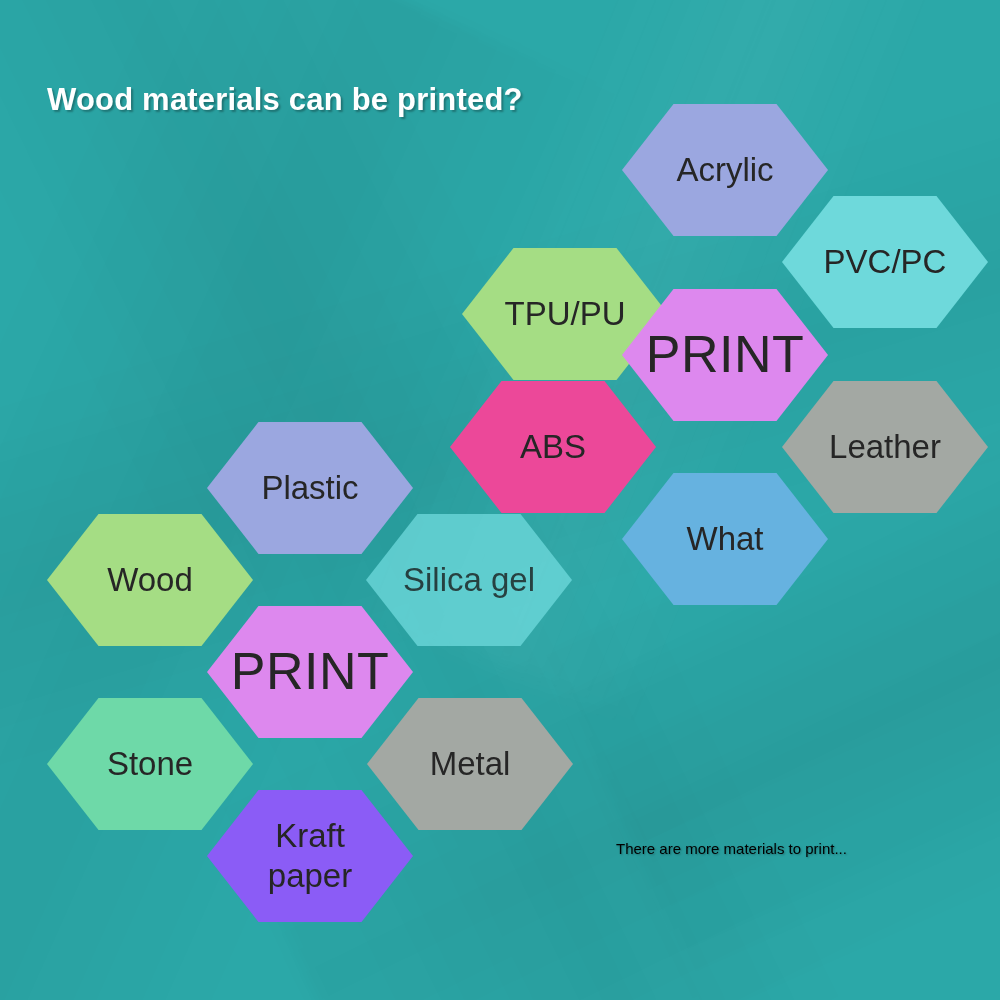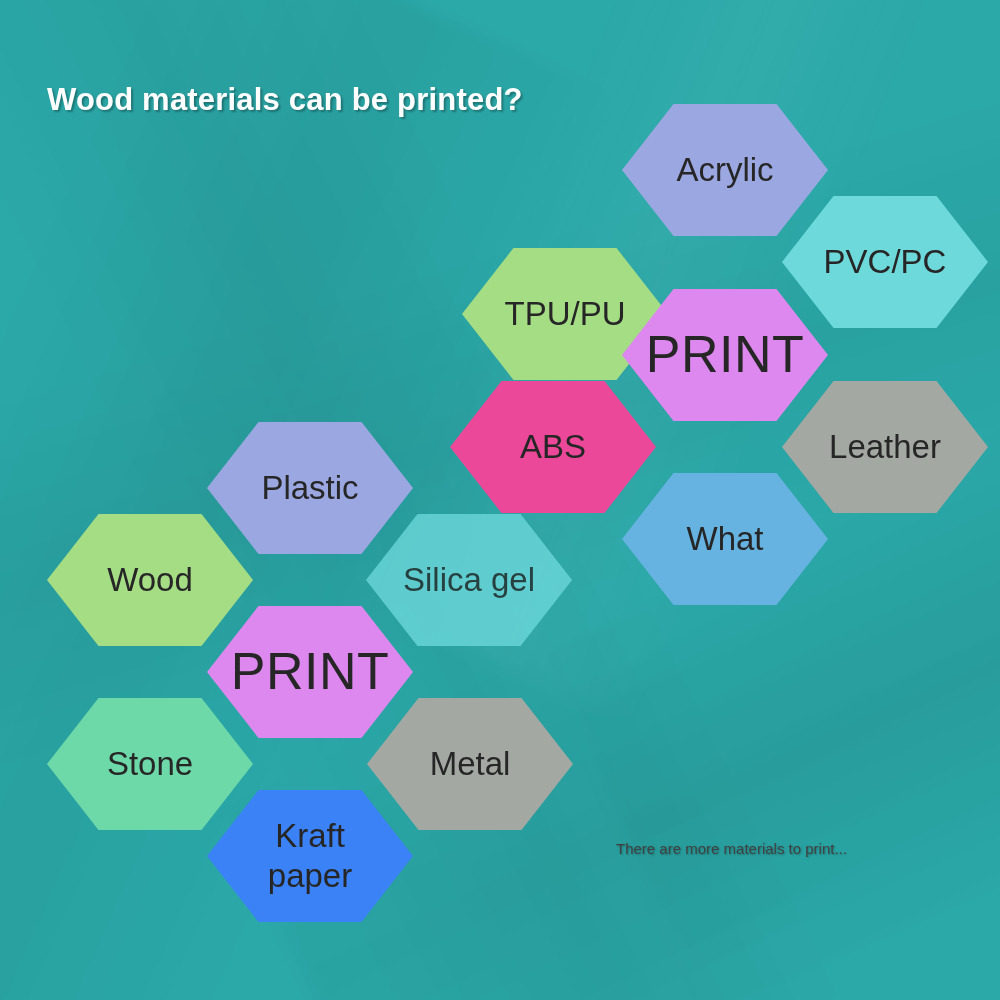--- a/index.html
+++ b/index.html
@@ -35,21 +35,21 @@
     transform:rotate(-24deg);filter:blur(9px);}
 
   #title{
     position:absolute;left:47px;top:82px;
     color:#ffffff;font-weight:bold;font-size:31px;letter-spacing:.2px;
     text-shadow:2px 2px 2px rgba(0,0,0,.28);
     white-space:nowrap;
   }
   #footnote{
     position:absolute;left:616px;top:840px;
-    color:#404040;font-size:15px;
+    color:#000000;font-size:15px;
     text-shadow:1px 1px 2px rgba(0,0,0,.28);
     white-space:nowrap;
   }
 
   .hex{
     position:absolute;
     width:206px;height:132px;
     -webkit-clip-path:polygon(25% 0%,75% 0%,100% 50%,75% 100%,25% 100%,0% 50%);
     clip-path:polygon(25% 0%,75% 0%,100% 50%,75% 100%,25% 100%,0% 50%);
     display:flex;align-items:center;justify-content:center;
@@ -103,21 +103,21 @@
       </div>
       <div class="hex" style="left: 207px; top: 422px; background: rgb(155, 167, 224);">
         <span class="lbl">Plastic</span>
       </div>
       <div class="hex translucent" style="left: 366px; top: 514px; background: rgb(110, 217, 219);">
         <span class="lbl">Silica gel</span>
       </div>
       <div class="hex" style="left: 47px; top: 698px; background: rgb(110, 217, 168);">
         <span class="lbl">Stone</span>
       </div>
-      <div class="hex" style="left: 207px; top: 790px; background: #3b82f6;">
+      <div class="hex" style="left: 207px; top: 790px; background: #8b5cf6;">
         <span class="lbl">Kraft<br>paper</span>
       </div>
       <div class="hex" style="left: 367px; top: 698px; background: rgb(163, 168, 163);">
         <span class="lbl">Metal</span>
       </div>
       <div class="hex print" style="left: 207px; top: 606px; background: rgb(221, 136, 238);">
         <span class="lbl">PRINT</span>
       </div>
     </div>
 

